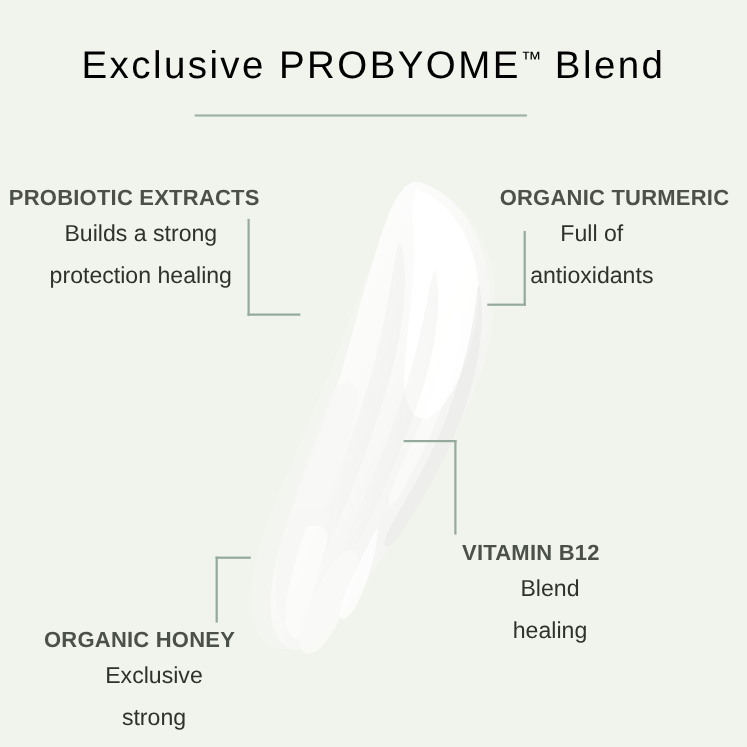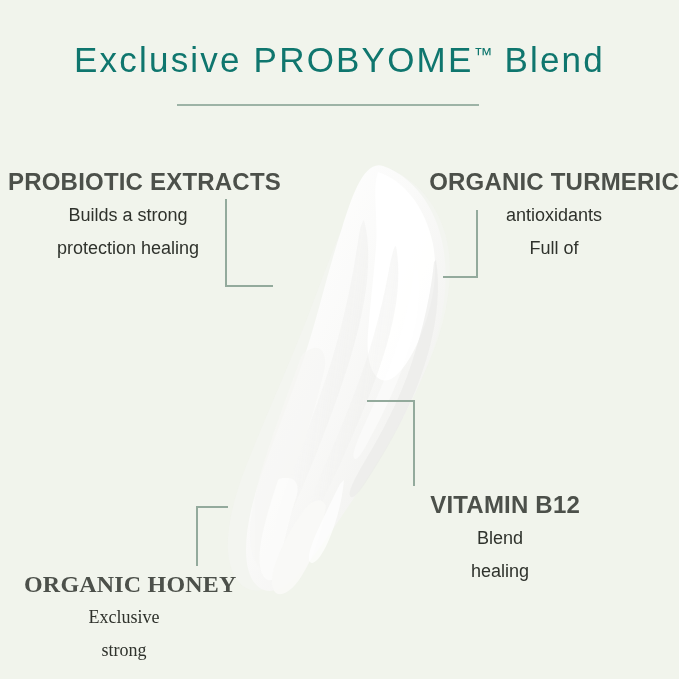--- a/index.html
+++ b/index.html
@@ -21,21 +21,21 @@
   
   .title {
     position: absolute;
     left: 0;
     top: 40px;
     width: 679px;
     text-align: center;
     font-size: 35px;
     font-weight: 400;
     letter-spacing: 2.2px;
-    color: #0f766e;
+    color: #000000;
     white-space: nowrap;
   }
   .title .tm {
     font-size: 19px;
     vertical-align: 11px;
     letter-spacing: 0;
   }
   .divider {
     position: absolute;
     left: 177px;
@@ -52,46 +52,46 @@
     top: 150px;
     width: 360px;
     height: 450px;
     pointer-events: none;
   }
   .swatch-wrap svg { display:block; width:100%; height:100%; }
 
   
   .callout { position: absolute; }
   .callout .heading {
-    font-size: 24px;
+    font-size: 20px;
     font-weight: bold;
     color: #4c504a;
     letter-spacing: 0.2px;
     white-space: nowrap;
     line-height: 1.2;
   }
   .callout .body {
-    font-size: 18px;
+    font-size: 21px;
     font-weight: 400;
     color: #2f322c;
     line-height: 1.63;
     margin-top: 4px;
     white-space: nowrap;
   }
 
   #callout-probiotic   { left: 8px;   top: 168px; text-align: center; width: 240px; }
   #callout-probiotic .heading { text-align: left; }
 
-  #callout-turmeric    { right: 0; top: 168px; text-align: center; width: 250px; }
+  #callout-turmeric    { right: 16px; top: 168px; text-align: center; width: 250px; }
   #callout-turmeric .heading { text-align: right; }
 
   #callout-vitamin     { left: 420px; top: 491px; text-align: center; width: 160px; }
-  #callout-vitamin .heading { text-align: right; }
-
-  #callout-honey       { left: 24px;  top: 570px; text-align: center; width: 200px; font-family: Liberation Serif, serif; }
+  #callout-vitamin .heading { text-align: left; }
+
+  #callout-honey       { left: 40px;  top: 570px; text-align: center; width: 200px; }
   #callout-honey .heading { text-align: left; }
 
   
   .connector { position: absolute; }
   .connector .seg {
     position: absolute;
     background: #93aa9c;
   }
   .connector .v { width: 1.6px; }
   .connector .h { height: 1.6px; }
@@ -213,22 +213,22 @@
   </div>
 
   <div class="callout" id="callout-probiotic">
     <div class="heading">PROBIOTIC EXTRACTS</div>
     <div class="body">Builds a strong</div>
     <div class="body">protection healing</div>
   </div>
 
   <div class="callout" id="callout-turmeric">
     <div class="heading">ORGANIC TURMERIC</div>
+    <div class="body">Full of</div>
     <div class="body">antioxidants</div>
-    <div class="body">Full of</div>
   </div>
 
   <div class="callout" id="callout-vitamin">
     <div class="heading">VITAMIN B12</div>
     <div class="body">Blend</div>
     <div class="body">healing</div>
   </div>
 
   <div class="callout" id="callout-honey">
     <div class="heading">ORGANIC HONEY</div>

